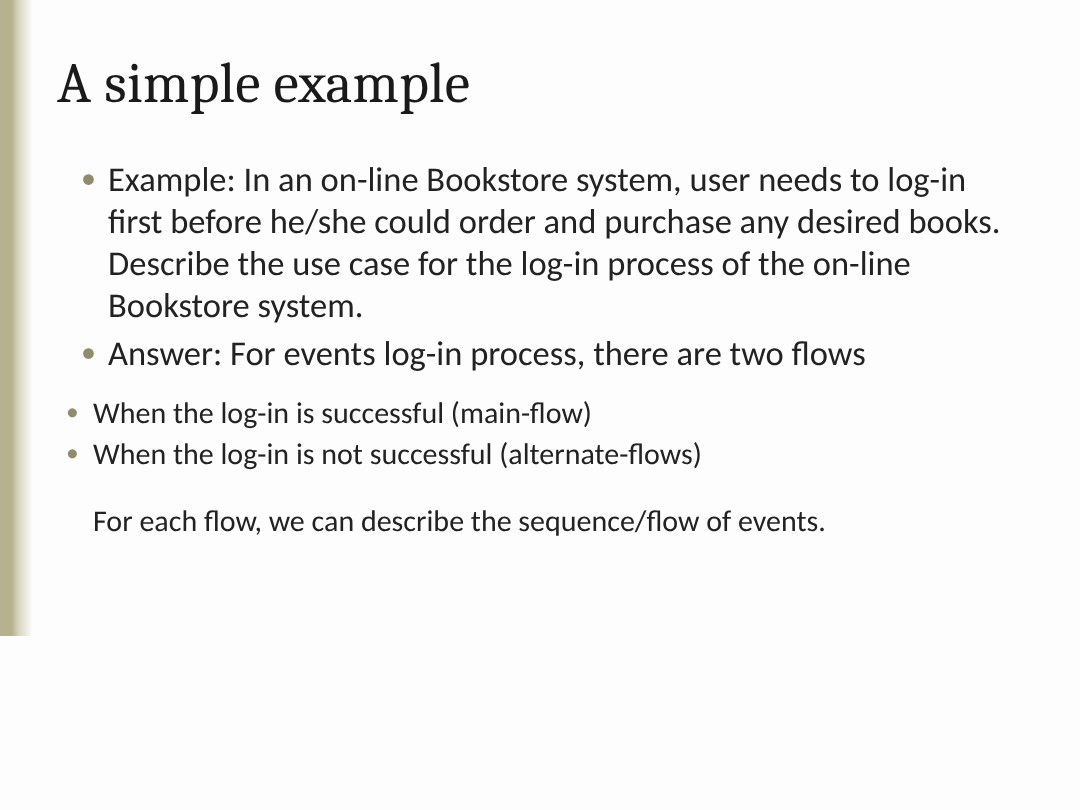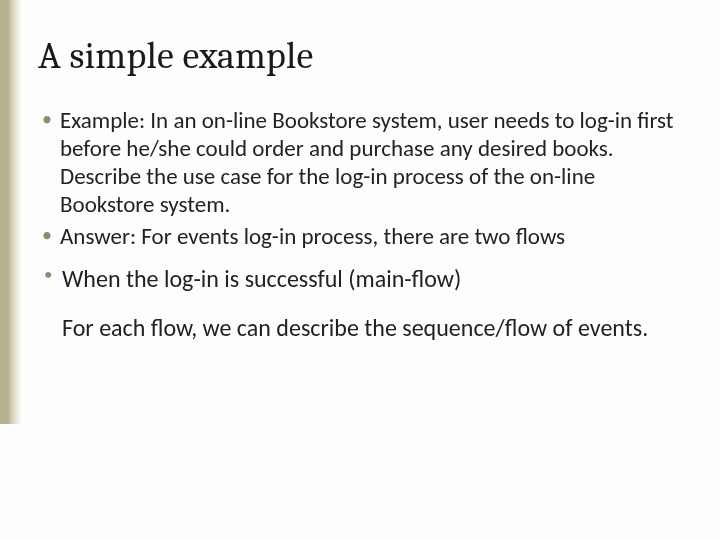--- a/index.html
+++ b/index.html
@@ -38,21 +38,21 @@
   h1.title {
     font-family: "Cambria", "Georgia", "Times New Roman", serif;
     font-weight: 400;
     font-size: 38px;
     margin: 0 0 28px 0;
     color: #1a1a1a;
     letter-spacing: 0.2px;
   }
   ul.body {
     list-style: none;
-    margin: 0;
+    margin: 12px;
     padding: 0 0 0 22px;
     font-size: 23px;
     line-height: 1.22;
   }
   ul.body > li {
     position: relative;
     margin-bottom: 4px;
   }
   ul.body > li::before {
     content: "•";
@@ -60,21 +60,21 @@
     left: -18px;
     top: 0;
     color: #8f8b6d;
     font-size: 20px;
     line-height: 1.3;
   }
   ul.sub {
     list-style: none;
     margin: 14px 0 0 0;
     padding: 0 0 0 24px;
-    font-size: 24px;
+    font-size: 20px;
     line-height: 1.26;
   }
   ul.sub > li {
     position: relative;
     margin-bottom: 2px;
   }
   ul.sub > li.bulleted::before {
     content: "•";
     position: absolute;
     left: -18px;
@@ -96,17 +96,18 @@
 
     <h1 class="title">A simple example</h1>
 
     <ul class="body">
       <li>Example: In an on-line Bookstore system,  user needs to log-in first before he/she could order and purchase any desired books. Describe the use case for the log-in process of the on-line Bookstore system.</li>
       <li>Answer: For events log-in process, there are two flows</li>
     </ul>
 
     <ul class="sub">
       <li class="bulleted">When the log-in is successful (main-flow)</li>
+      <li class="bulleted">When the log-in is not successful (alternate-flows)</li>
       <li class="plain">For each flow, we can describe the sequence/flow of events.</li>
     </ul>
 
   </div>
 </div>
 
 </body></html>

